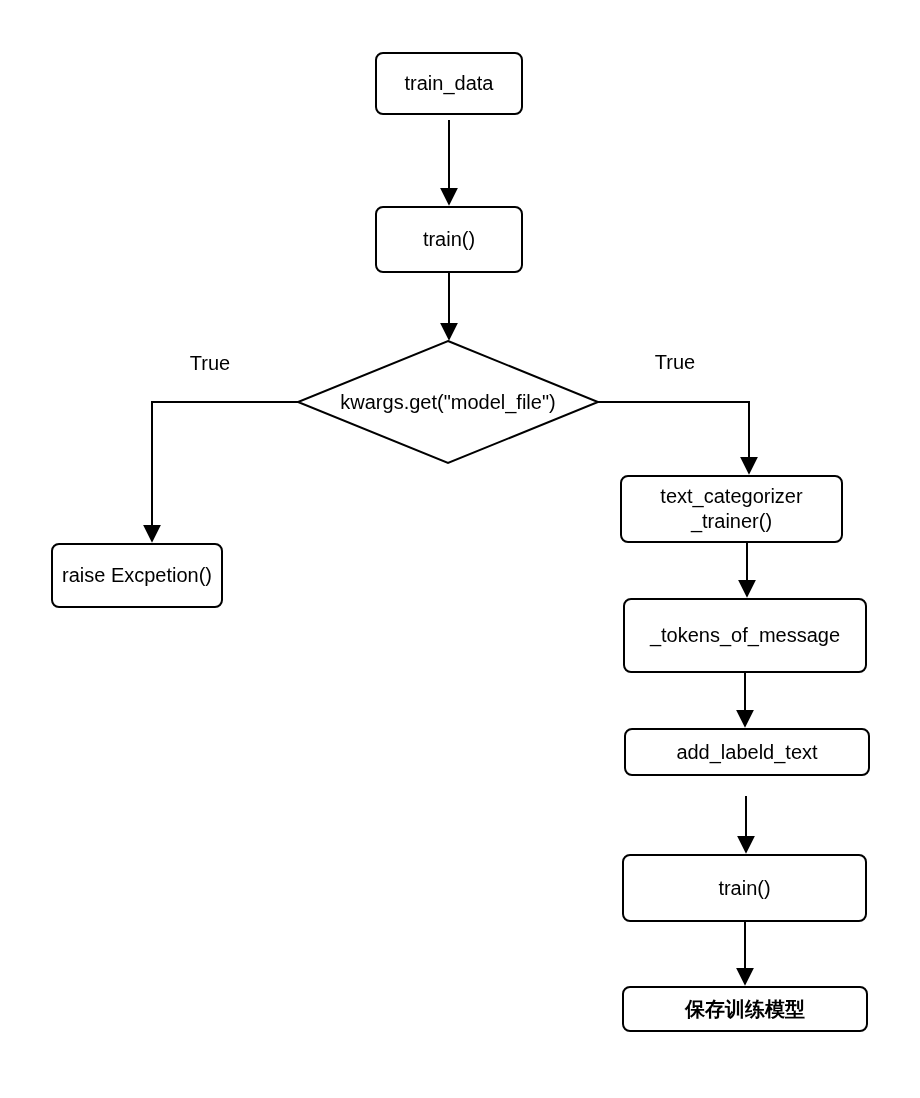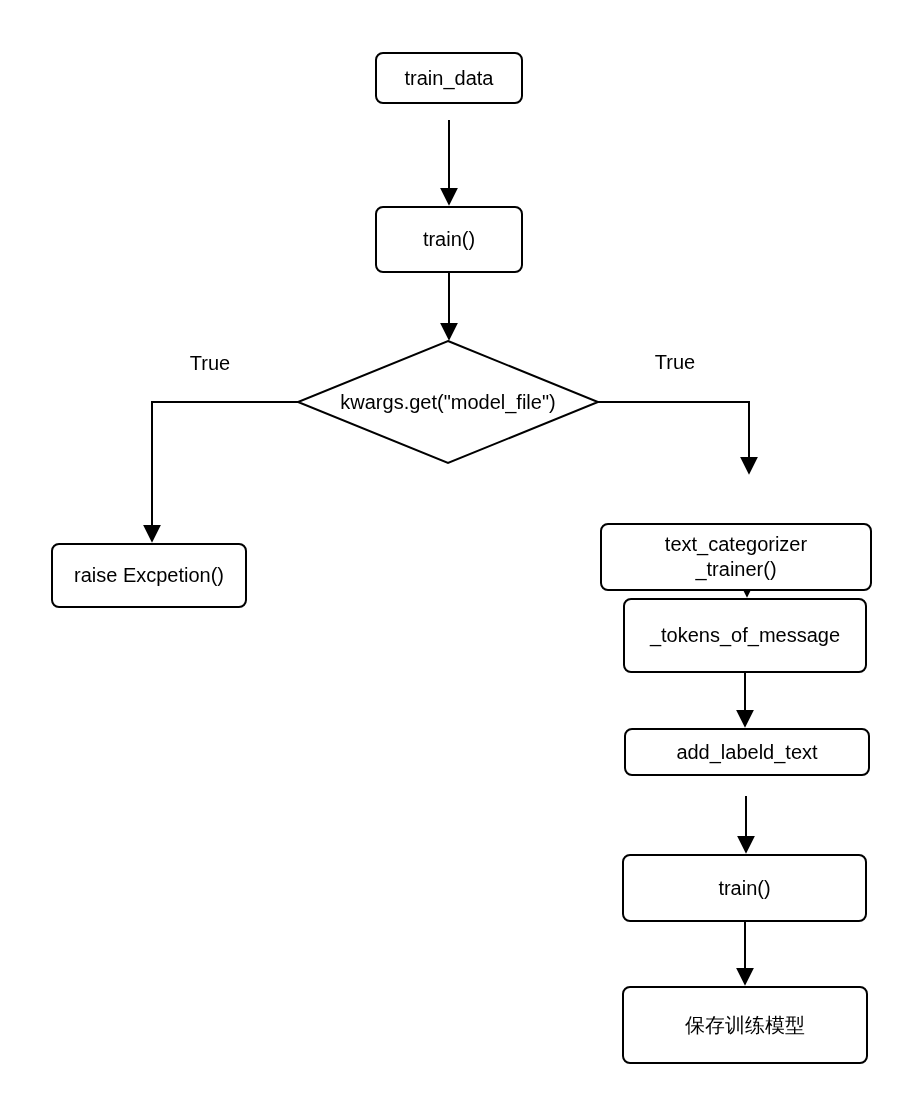--- a/index.html
+++ b/index.html
@@ -79,36 +79,36 @@
 
     <line x1="747" y1="543" x2="747" y2="596" stroke="#000000" stroke-width="2" marker-end="url(#arrow)"></line>
 
     <line x1="745" y1="673" x2="745" y2="726" stroke="#000000" stroke-width="2" marker-end="url(#arrow)"></line>
 
     <line x1="746" y1="796" x2="746" y2="852" stroke="#000000" stroke-width="2" marker-end="url(#arrow)"></line>
 
     <line x1="745" y1="922" x2="745" y2="984" stroke="#000000" stroke-width="2" marker-end="url(#arrow)"></line>
   </svg>
 
-  <div class="node" style="left:375px; top:52px; width:148px; height:52px;">train_data</div>
+  <div class="node" style="left:375px; top:52px; width:148px; height:63px;">train_data</div>
 
   <div class="node" style="left:375px; top:206px; width:148px; height:67px;">train()</div>
 
   <div class="diamond-label" style="left:448px; top:402px;">kwargs.get("model_file")</div>
 
   <div class="edge-label" style="left:210px; top:363px;">True</div>
 
   <div class="edge-label" style="left:675px; top:362px;text-align:center;">True</div>
 
-  <div class="node" style="left:51px; top:543px; width:196px; height:65px;">raise Excpetion()</div>
+  <div class="node" style="left:51px; top:543px; width:172px; height:65px;">raise Excpetion()</div>
 
-  <div class="node multiline" style="left:600px; top:475px; width:272px; height:68px;margin-top:48px;">text_categorizer
+  <div class="node multiline" style="left:620px; top:475px; width:223px; height:68px;">text_categorizer
 _trainer()</div>
 
   <div class="node" style="left:623px; top:598px; width:244px; height:75px;">_tokens_of_message</div>
 
   <div class="node" style="left:624px; top:728px; width:246px; height:48px;">add_labeld_text</div>
 
   <div class="node" style="left:622px; top:854px; width:245px; height:68px;">train()</div>
 
-  <div class="node" style="left:622px; top:986px; width:246px; height:78px;">保存训练模型</div>
+  <div class="node" style="left:622px; top:986px; width:246px; height:46px;font-weight:bold;">保存训练模型</div>
 
 </div>
 
 </body></html>

